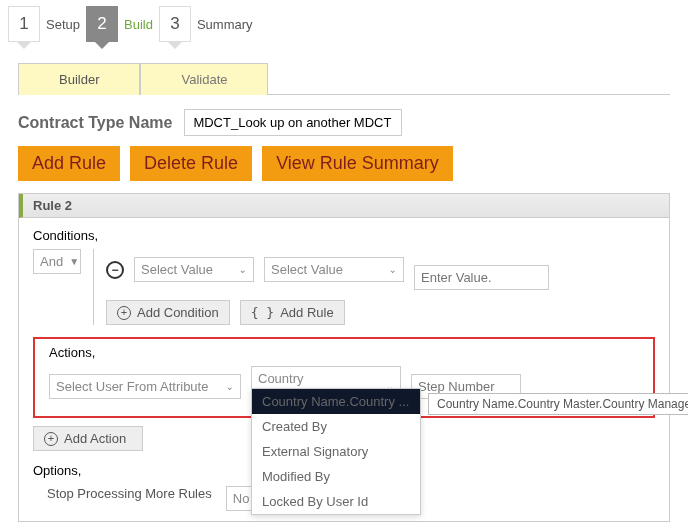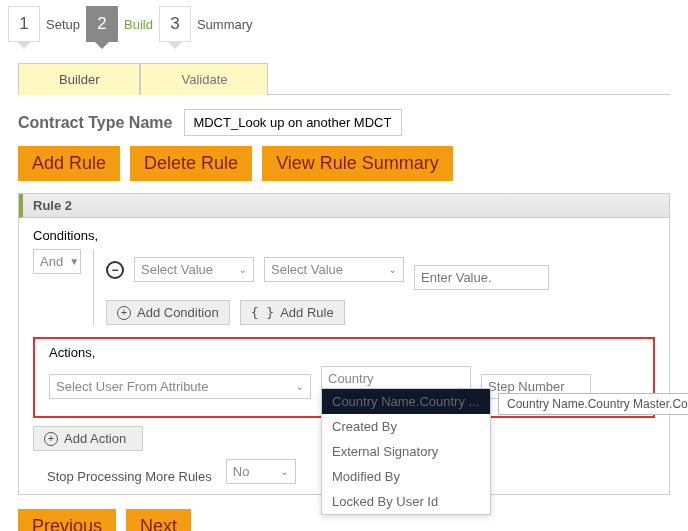--- a/index.html
+++ b/index.html
@@ -80,21 +80,21 @@
     align-items: center; cursor: pointer;
   }
   .plus-circle {
     width: 14px; height: 14px; border: 1.5px solid #555; border-radius: 50%;
     display: inline-flex; align-items: center; justify-content: center;
     font-size: 11px; line-height: 1; color: #555;
   }
   .braces { font-family: monospace; font-size: 13px; }
   .actions-box { border: 2px solid #d33; padding: 10px 14px; margin-top: 12px; }
   .actions-row { display: flex; gap: 10px; align-items: center; margin-top: 6px; position: relative; }
-  .options-row { display: flex; gap: 14px; align-items: flex-end; margin-top: 8px; padding-left: 14px; }
+  .options-row { display: flex; gap: 14px; align-items: flex-start; margin-top: 8px; padding-left: 14px; }
   .dropdown-menu {
     position: absolute; top: 22px; left: 0;
     background: #fff; border: 1px solid #ccc; min-width: 170px;
     box-shadow: 0 2px 6px rgba(0,0,0,0.15); z-index: 10;
   }
   .dropdown-menu .item {
     padding: 5px 10px; color: #666; font-size: 13px; cursor: pointer;
     white-space: nowrap;
   }
   .dropdown-menu .item.sel { background: #0f172a; }
@@ -171,21 +171,21 @@
             <span class="braces">{ }</span>
             <span>Add Rule</span>
           </div>
         </div>
       </div>
     </div>
 
     <div class="actions-box">
       <div class="section-label" style="margin-top:-4px">Actions,</div>
       <div class="actions-row">
-        <div class="select-box" style="width:262px">
+        <div class="select-box" style="width:192px">
           <span>Select User From Attribute</span>
           <span class="chev">⌄</span>
         </div>
         <div style="position:relative">
           <div class="select-box" style="width:150px">
             <span>Country Name.Countr</span>
             <span class="chev">⌄</span>
           </div>
 
           <div class="dropdown-menu">
@@ -201,20 +201,21 @@
       </div>
     </div>
 
     <div style="margin-top:8px">
       <div class="gray-btn" style="width:110px">
         <span class="plus-circle">+</span>
         <span>Add Action</span>
       </div>
     </div>
 
+    <div class="section-label" style="margin-top:12px">Options,</div>
     <div class="options-row">
       <span>Stop Processing More Rules</span>
       <div class="select-box" style="width:70px">
         <span>No</span>
         <span class="chev">⌄</span>
       </div>
     </div>
   </div>
 </div>
 

